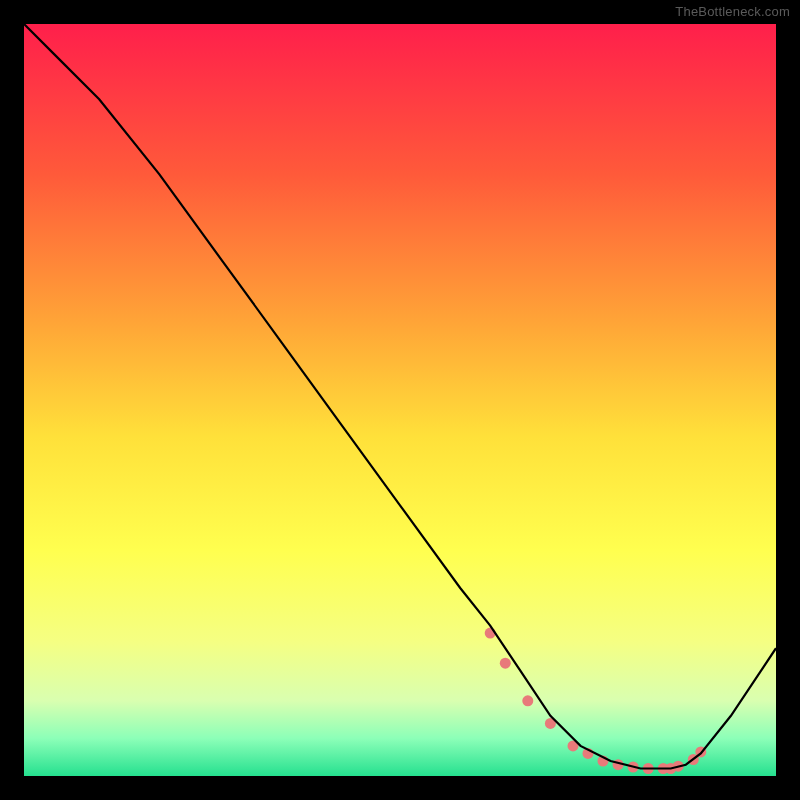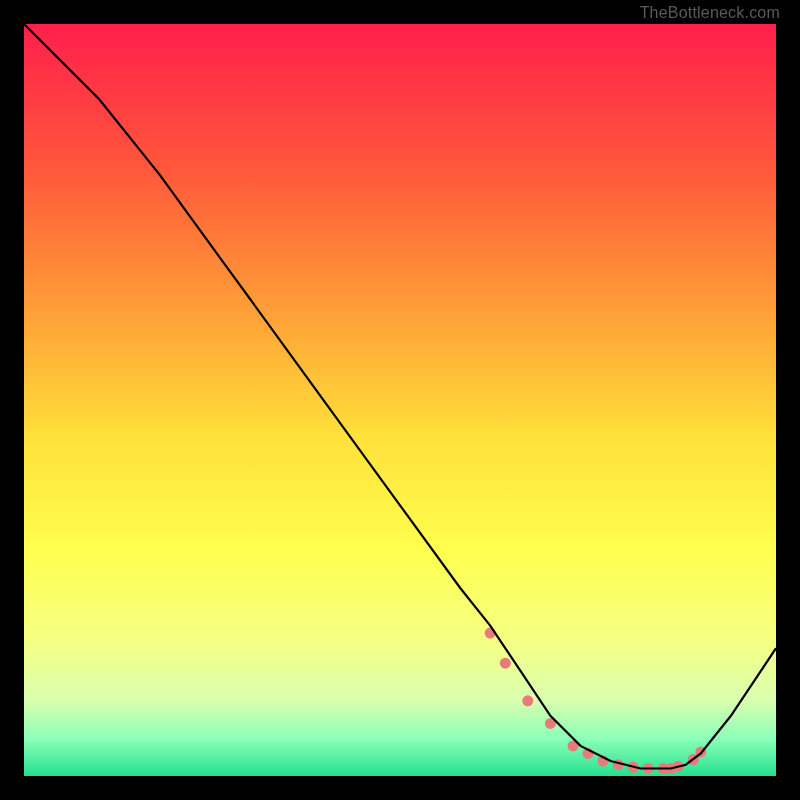--- a/index.html
+++ b/index.html
@@ -13,23 +13,23 @@
   }
   .frame {
     position: relative;
     width: 800px;
     height: 800px;
     background: #000;
   }
   .watermark {
     position: absolute;
     top: 4px;
-    right: 20px;
+    right: 10px;
     color: #5a5a5a;
-    font-size: 16px;
+    font-size: 13px;
     font-weight: 500;
     letter-spacing: 0.2px;
     z-index: 5;
     font-family: Arial, sans-serif;
   }
   .plot-area {
     position: absolute;
     left: 24px;
     top: 24px;
     width: 752px;

